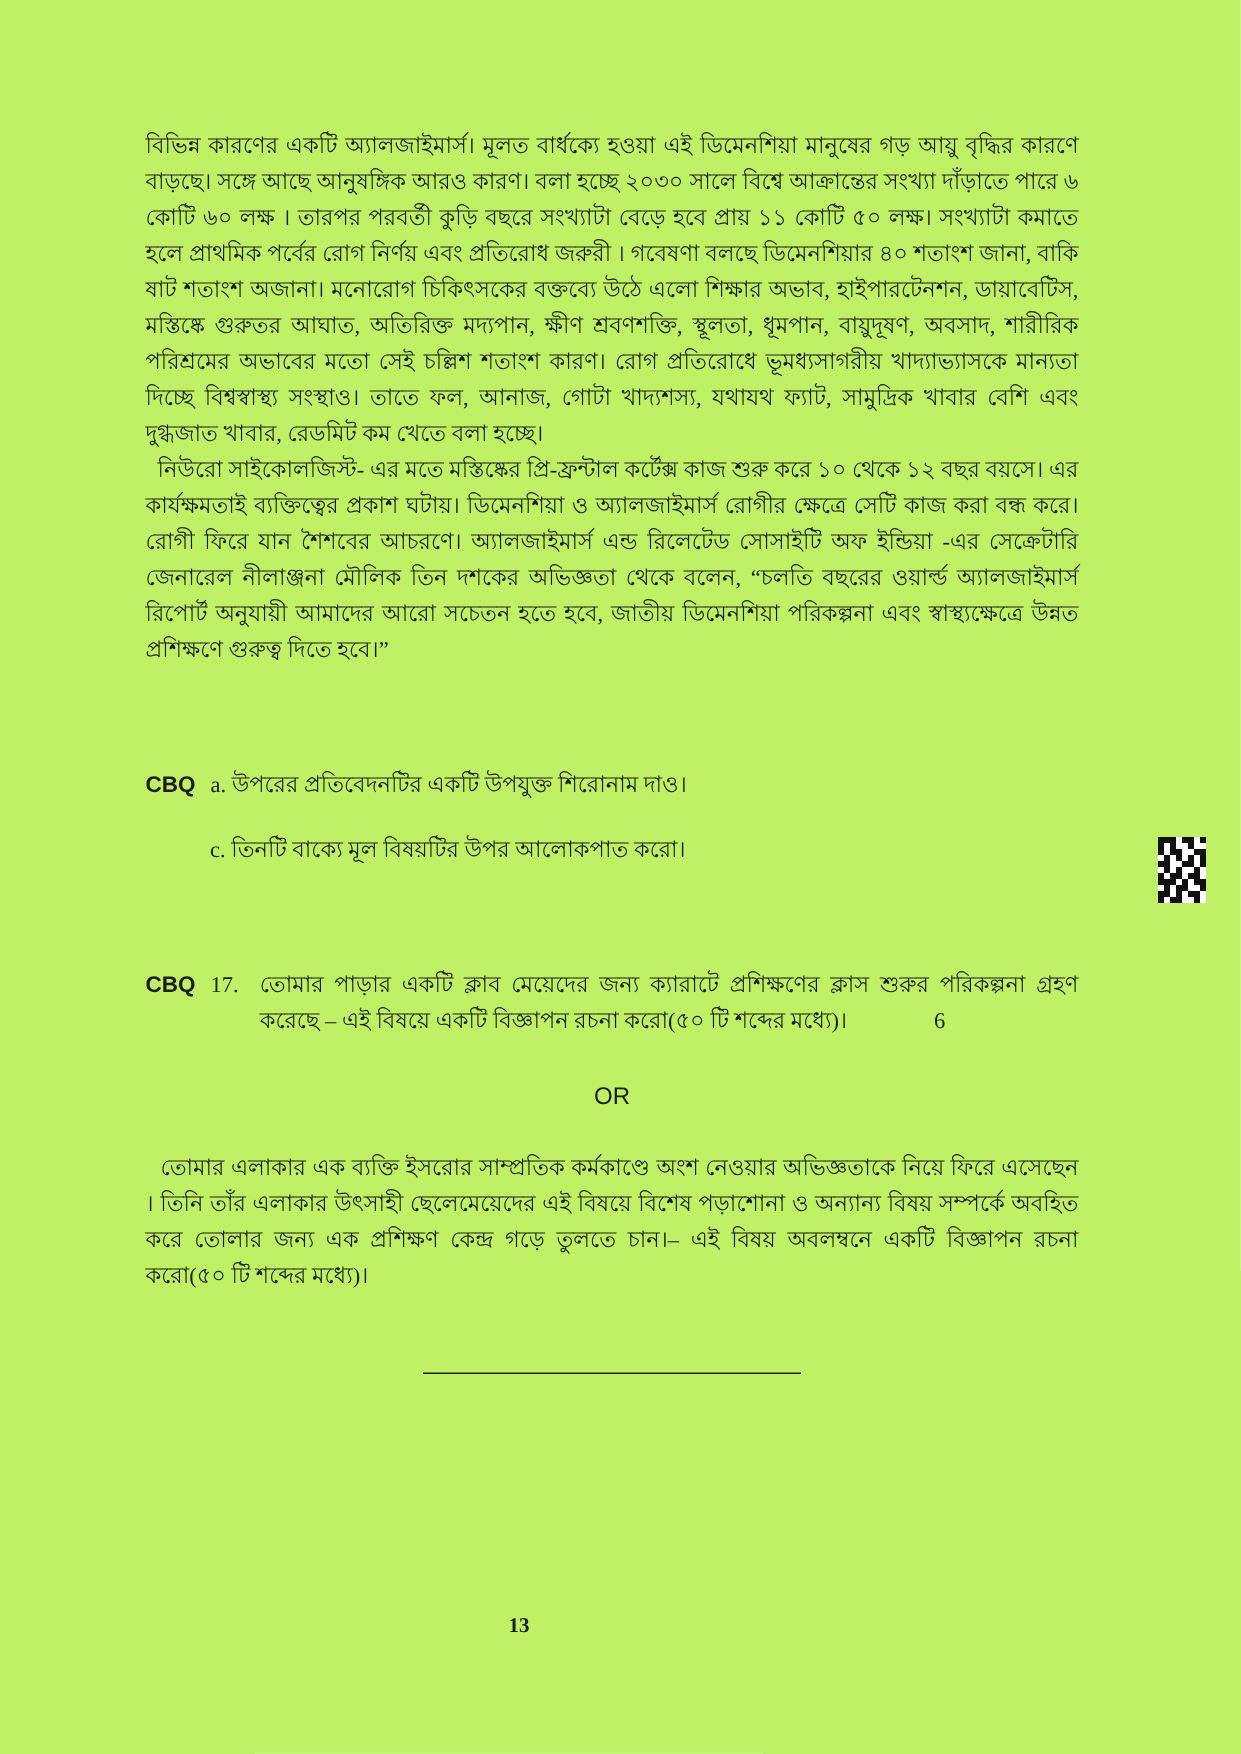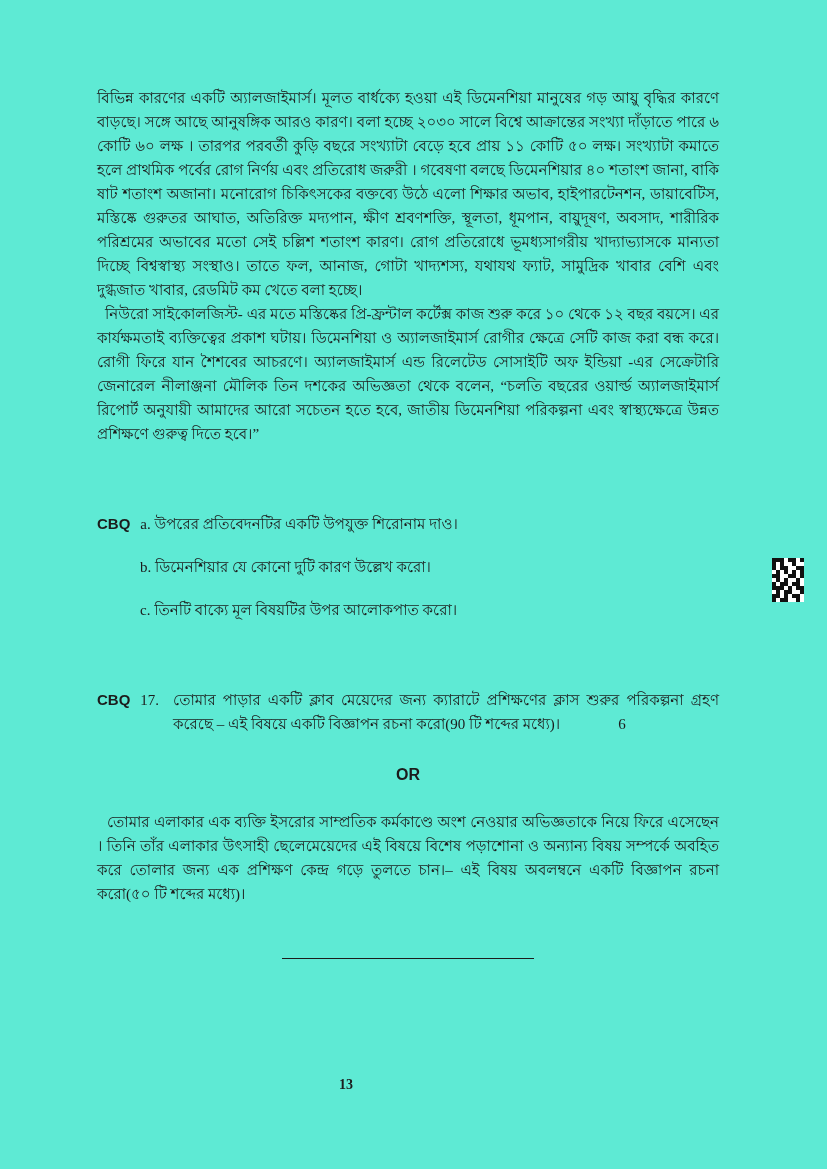--- a/index.html
+++ b/index.html
@@ -10,21 +10,21 @@
     background: #ffffff;
     font-family: "Liberation Serif", "DejaVu Serif", serif;
     color: #1c1c1c;
     position: relative;
     overflow: hidden;
   }
   .page {
     position: relative;
     width: 827px;
     height: 1169px;
-    background: #5eead4;
+    background: #bef264;
   }
   .content {
     position: absolute;
     top: 86px;
     left: 97px;
     width: 622px;
   }
   p.passage {
     margin: 0;
     font-size: 15px;
@@ -67,21 +67,21 @@
     display: inline-block;
     margin-left: 58px;
     font-size: 15px;
   }
   .or-row {
     margin-top: 30px;
     text-align: center;
   }
   .or-label {
     font-family: "Liberation Sans", "DejaVu Sans", sans-serif;
-    font-weight: bold;
+    font-weight: normal;
     font-size: 16px;
   }
   .alt-question {
     margin: 26px 0 0 0;
     font-size: 15px;
     line-height: 24px;
     text-align: justify;
     text-indent: 10px;
   }
   .end-rule {
@@ -117,28 +117,27 @@
 
     <p class="passage">বিভিন্ন কারণের একটি অ্যালজাইমার্স। মূলত বার্ধক্যে হওয়া এই ডিমেনশিয়া মানুষের গড় আয়ু বৃদ্ধির কারণে বাড়ছে। সঙ্গে আছে আনুষঙ্গিক আরও কারণ। বলা হচ্ছে ২০৩০ সালে বিশ্বে আক্রান্তের সংখ্যা দাঁড়াতে পারে ৬ কোটি ৬০ লক্ষ । তারপর পরবর্তী কুড়ি বছরে সংখ্যাটা বেড়ে হবে প্রায় ১১ কোটি ৫০ লক্ষ। সংখ্যাটা কমাতে হলে প্রাথমিক পর্বের রোগ নির্ণয় এবং প্রতিরোধ জরুরী । গবেষণা বলছে ডিমেনশিয়ার ৪০ শতাংশ জানা, বাকি ষাট শতাংশ অজানা। মনোরোগ চিকিৎসকের বক্তব্যে উঠে এলো শিক্ষার অভাব, হাইপারটেনশন, ডায়াবেটিস, মস্তিষ্কে গুরুতর আঘাত, অতিরিক্ত মদ্যপান, ক্ষীণ শ্রবণশক্তি, স্থূলতা, ধূমপান, বায়ুদূষণ, অবসাদ, শারীরিক পরিশ্রমের অভাবের মতো সেই চল্লিশ শতাংশ কারণ। রোগ প্রতিরোধে ভূমধ্যসাগরীয় খাদ্যাভ্যাসকে মান্যতা দিচ্ছে বিশ্বস্বাস্থ্য সংস্থাও। তাতে ফল, আনাজ, গোটা খাদ্যশস্য, যথাযথ ফ্যাট, সামুদ্রিক খাবার বেশি এবং দুগ্ধজাত খাবার, রেডমিট কম খেতে বলা হচ্ছে।</p>
 
     <p class="passage second">নিউরো সাইকোলজিস্ট- এর মতে  মস্তিষ্কের প্রি-ফ্রন্টাল কর্টেক্স কাজ শুরু করে ১০ থেকে ১২ বছর বয়সে। এর কার্যক্ষমতাই ব্যক্তিত্বের প্রকাশ ঘটায়। ডিমেনশিয়া ও অ্যালজাইমার্স রোগীর ক্ষেত্রে সেটি কাজ করা বন্ধ করে। রোগী ফিরে যান শৈশবের আচরণে। অ্যালজাইমার্স এন্ড রিলেটেড সোসাইটি অফ ইন্ডিয়া -এর সেক্রেটারি জেনারেল  নীলাঞ্জনা মৌলিক তিন দশকের অভিজ্ঞতা থেকে বলেন, “চলতি বছরের ওয়ার্ল্ড অ্যালজাইমার্স রিপোর্ট অনুযায়ী আমাদের আরো সচেতন হতে হবে, জাতীয় ডিমেনশিয়া পরিকল্পনা এবং স্বাস্থ্যক্ষেত্রে উন্নত প্রশিক্ষণে গুরুত্ব দিতে হবে।”</p>
 
     <div class="cbq-row">
       <span class="cbq-label">CBQ</span>
       <span class="cbq-text">a.  উপরের প্রতিবেদনটির একটি উপযুক্ত শিরোনাম দাও।</span>
     </div>
 
-    <div class="sub-item">b.  ডিমেনশিয়ার যে কোনো দুটি কারণ উল্লেখ করো।</div>
 
     <div class="sub-item">c.  তিনটি বাক্যে মূল বিষয়টির উপর আলোকপাত করো।</div>
 
     <div class="cbq-row">
       <span class="cbq-label">CBQ</span>
       <span class="cbq-number">17.</span>
-      <span class="cbq-text"><span>তোমার পাড়ার একটি ক্লাব মেয়েদের জন্য ক্যারাটে প্রশিক্ষণের ক্লাস শুরুর পরিকল্পনা গ্রহণ করেছে – এই বিষয়ে একটি বিজ্ঞাপন রচনা করো(90 টি শব্দের মধ্যে)।</span><span class="marks">6</span></span>
+      <span class="cbq-text"><span>তোমার পাড়ার একটি ক্লাব মেয়েদের জন্য ক্যারাটে প্রশিক্ষণের ক্লাস শুরুর পরিকল্পনা গ্রহণ করেছে – এই বিষয়ে একটি বিজ্ঞাপন রচনা করো(৫০ টি শব্দের মধ্যে)।</span><span class="marks">6</span></span>
     </div>
 
     <div class="or-row">
       <span class="or-label">OR</span>
     </div>
 
     <p class="alt-question">তোমার এলাকার এক ব্যক্তি ইসরোর সাম্প্রতিক কর্মকাণ্ডে অংশ নেওয়ার অভিজ্ঞতাকে নিয়ে ফিরে এসেছেন । তিনি তাঁর এলাকার উৎসাহী ছেলেমেয়েদের এই বিষয়ে বিশেষ পড়াশোনা ও অন্যান্য বিষয় সম্পর্কে অবহিত করে তোলার জন্য এক প্রশিক্ষণ কেন্দ্র গড়ে তুলতে চান।– এই বিষয় অবলম্বনে একটি বিজ্ঞাপন রচনা  করো(৫০ টি শব্দের মধ্যে)।</p>
 
     <div class="end-rule"></div>
 

